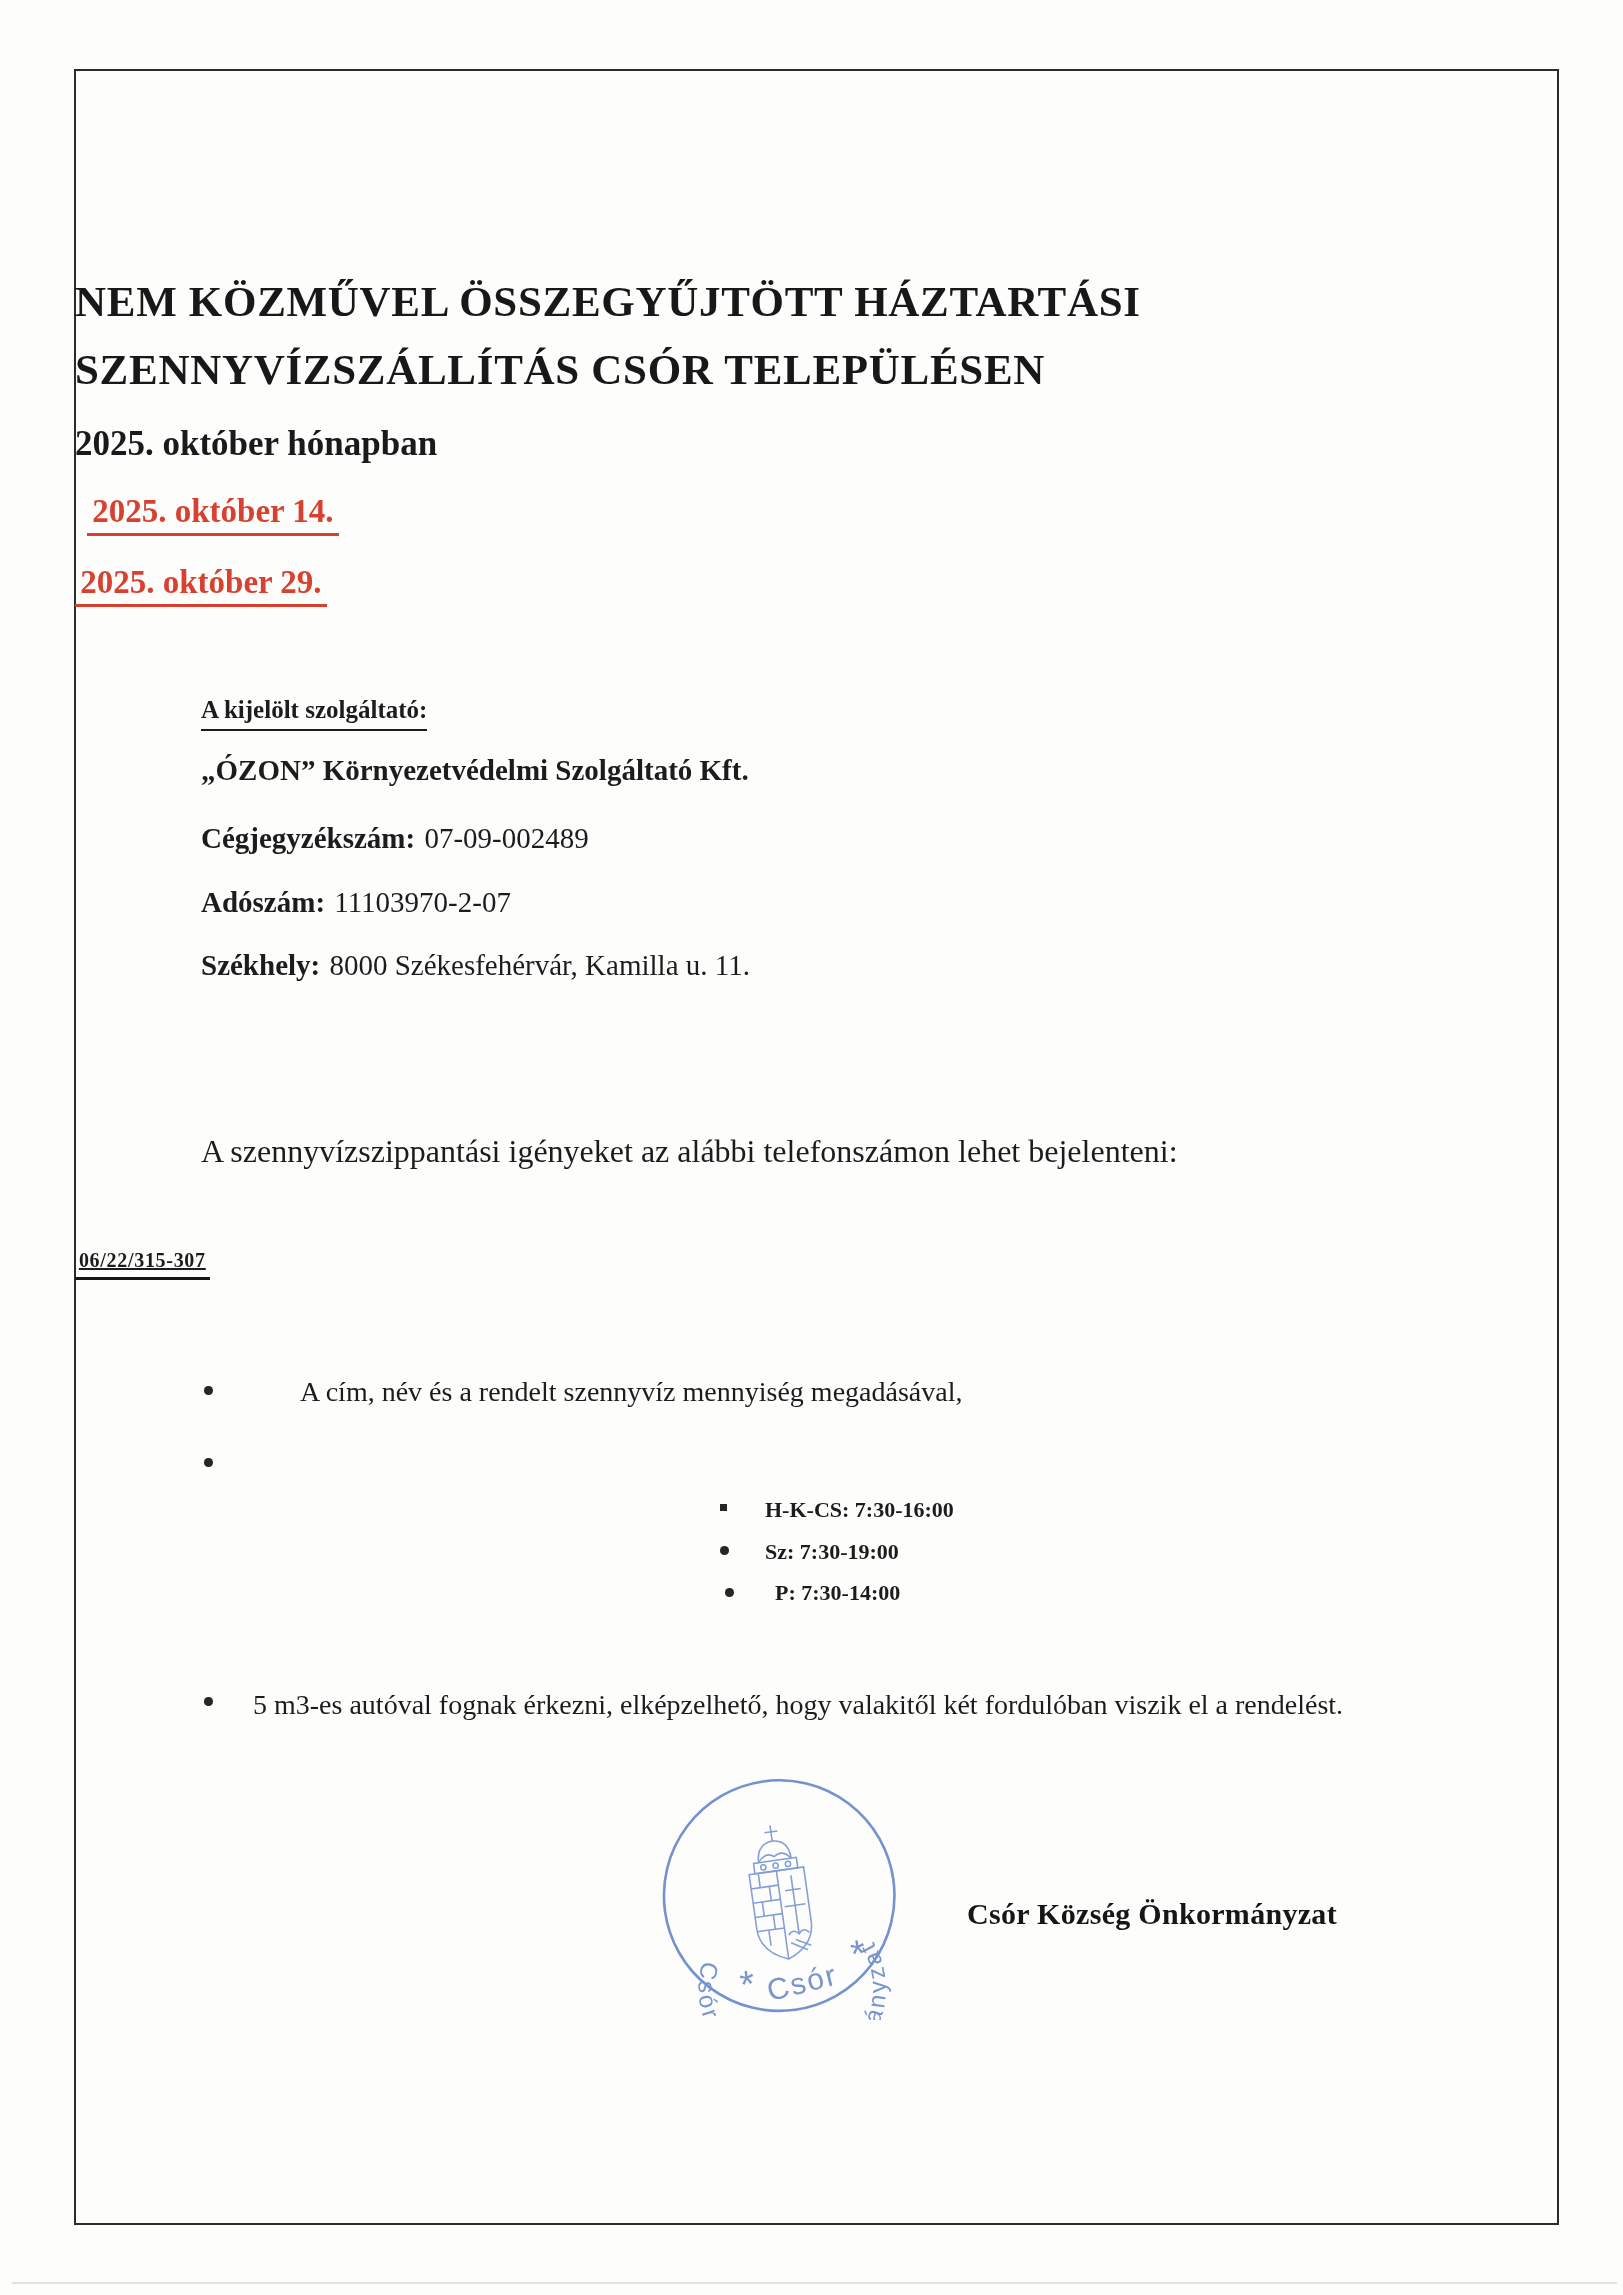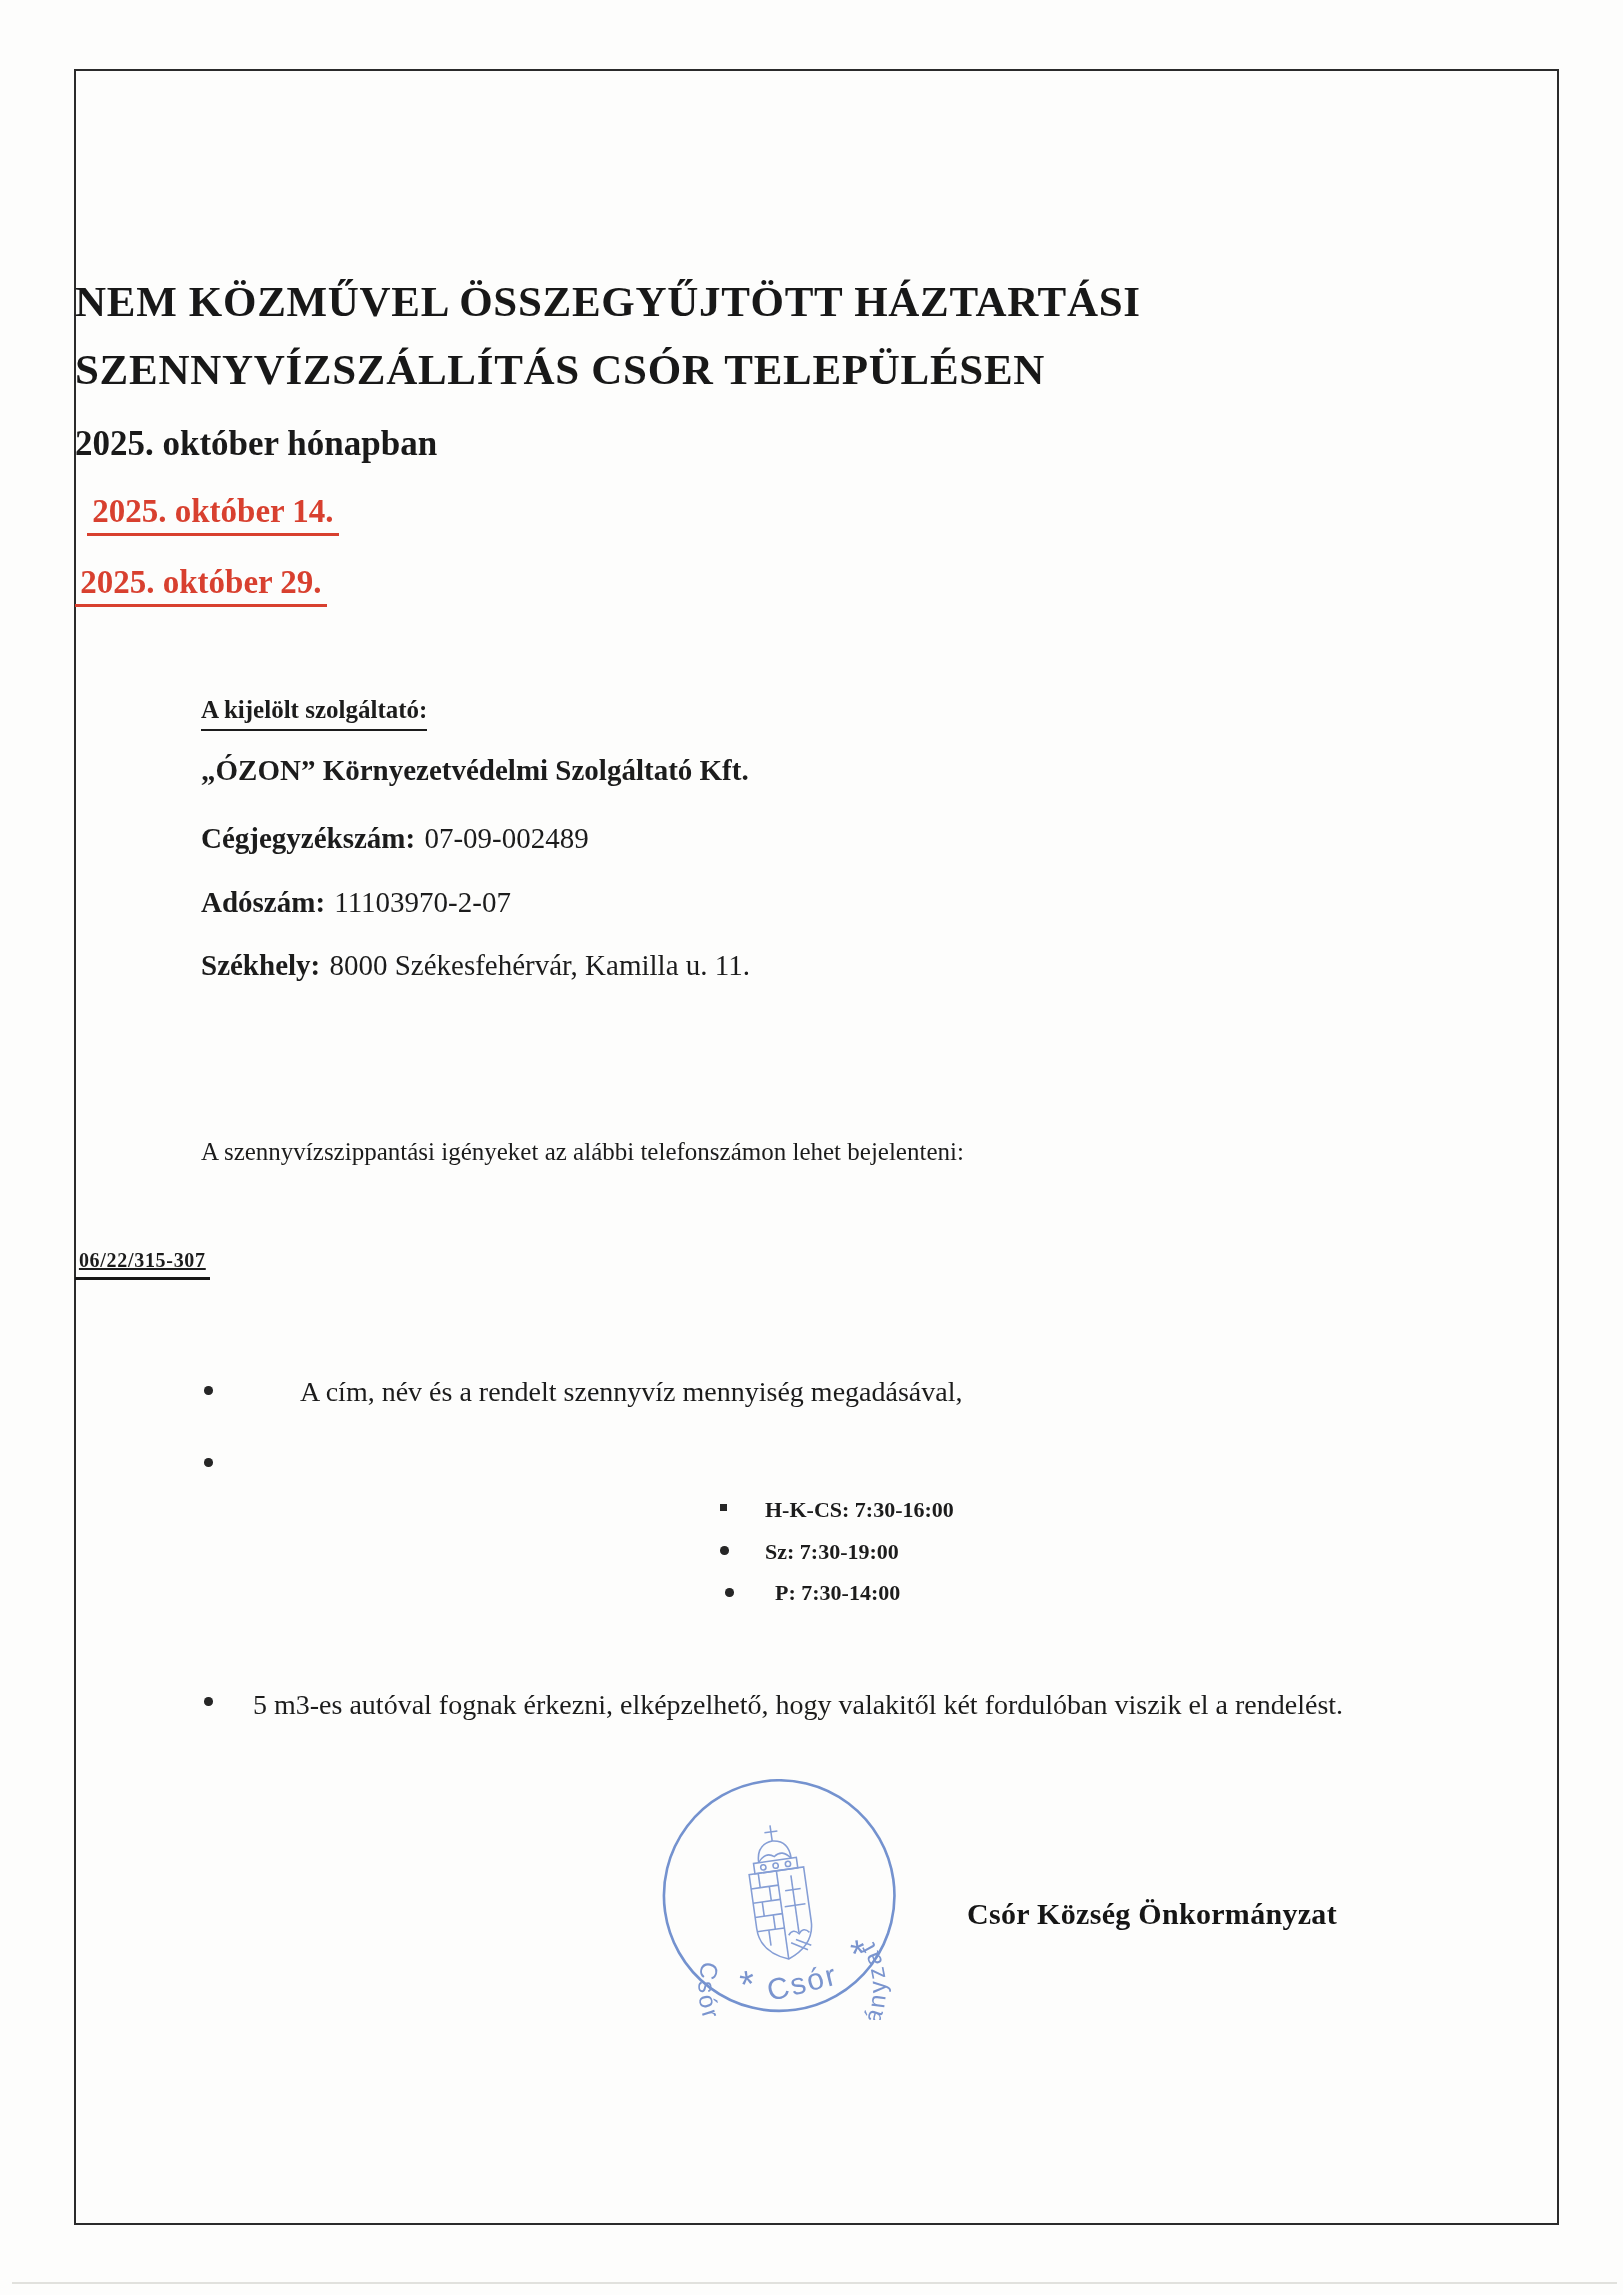--- a/index.html
+++ b/index.html
@@ -81,21 +81,21 @@
   <div class="left-col body-line" style="top:822px;">
     <span class="label">Cégjegyzékszám:</span><span>07-09-002489</span>
   </div>
   <div class="left-col body-line" style="top:886px;">
     <span class="label">Adószám:</span><span>11103970-2-07</span>
   </div>
   <div class="left-col body-line" style="top:949px;">
     <span class="label">Székhely:</span><span>8000 Székesfehérvár, Kamilla u. 11.</span>
   </div>
 
-  <div class="left-col" style="top:1135px;font-size:25px;line-height:33px;">A szennyvízszippantási igényeket az alábbi telefonszámon lehet bejelenteni:</div>
+  <div class="left-col" style="top:1135px;font-size:32px;line-height:33px;">A szennyvízszippantási igényeket az alábbi telefonszámon lehet bejelenteni:</div>
   <div class="centered" style="top:1249px;">
     <span class="phone">06/22/315-307</span>
   </div>
 
   <span class="bullet-dot" style="left:204px;top:1386px;"></span>
   <div class="bullet-text" style="left:300px;top:1375px;">A cím, név és a rendelt szennyvíz mennyiség megadásával,</div>
 
   <span class="bullet-dot" style="left:204px;top:1458px;"></span>
 
   <span class="bullet-square" style="left:720px;top:1504px;"></span>

